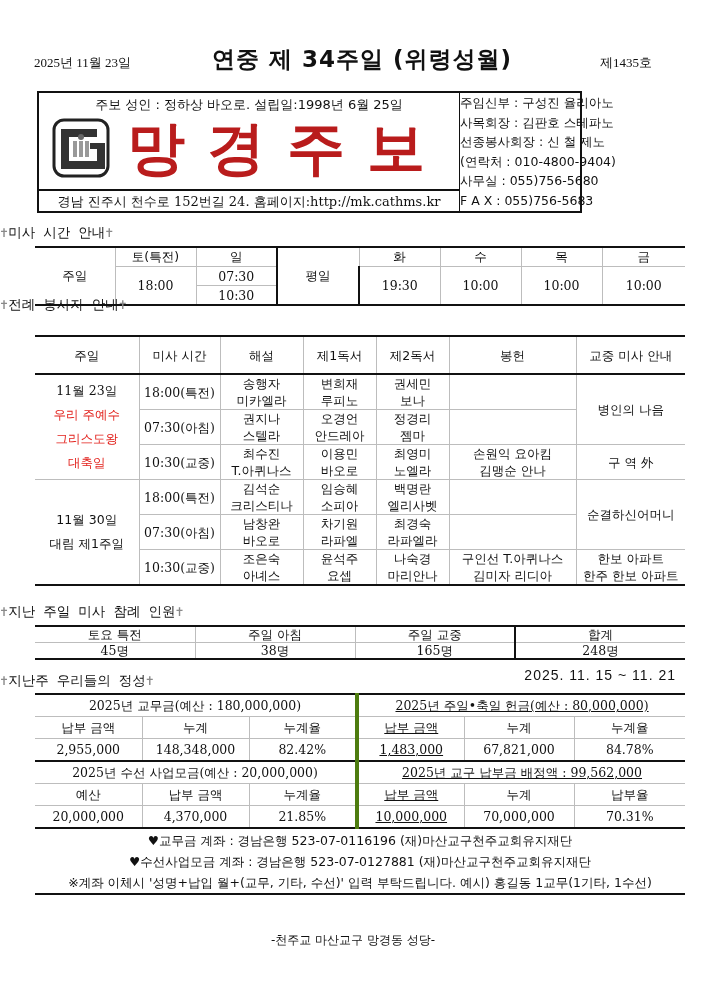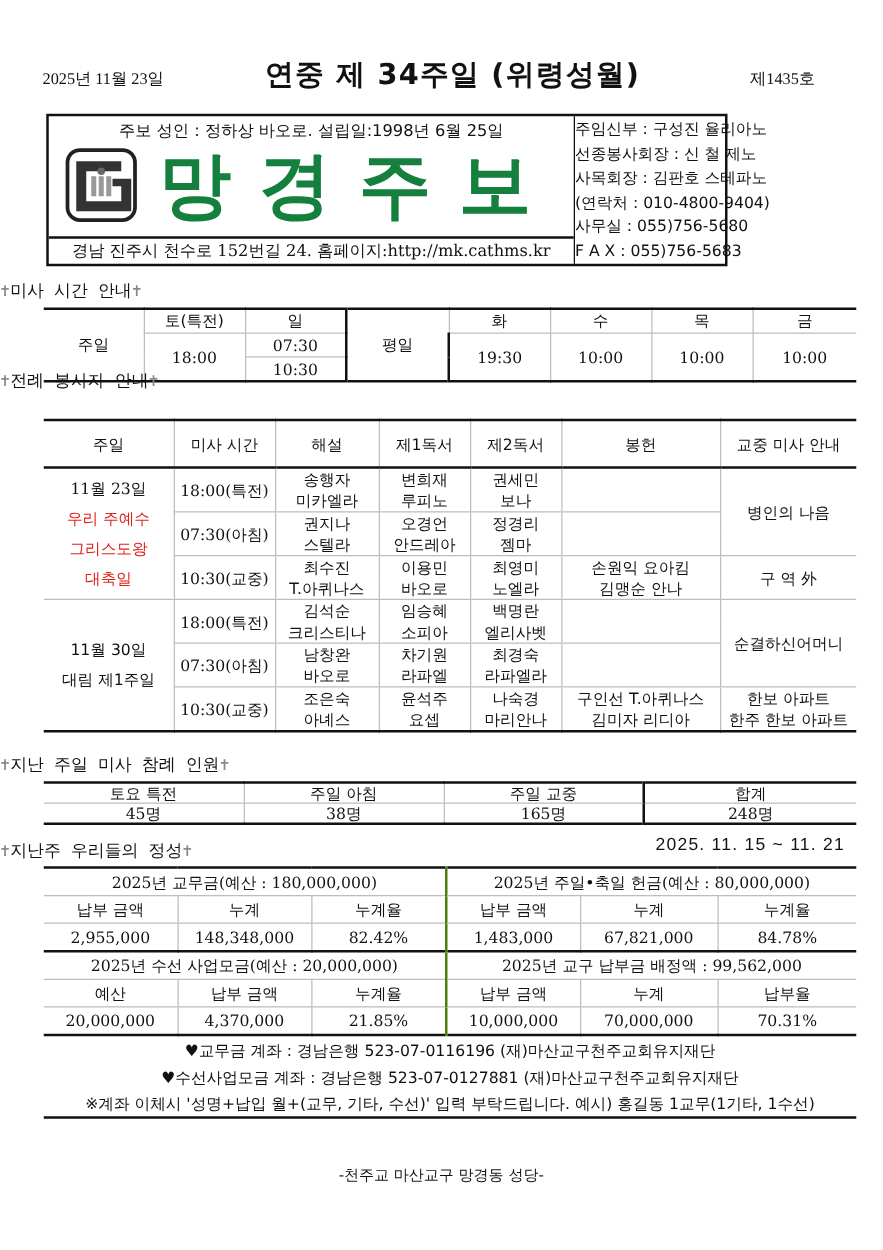--- a/index.html
+++ b/index.html
@@ -12,21 +12,21 @@
   
   .hdr-date { left:34px; top:54px; font-size:13px; font-family:"Liberation Serif", serif; }
   .hdr-title { left:212px; top:44px; font-size:23px; font-weight:bold; font-family:"DejaVu Sans", sans-serif; letter-spacing:1px; }
   .hdr-issue { left:600px; top:54px; font-size:13px; font-family:"Liberation Serif", serif; }
 
   
   .mast { left:37px; top:91px; width:545px; height:122px; border:2px solid #111; box-sizing:border-box; }
   .mast-left { position:absolute; left:0; top:0; width:420px; height:118px; border-right:1px solid #111; }
   .mast-sub { position:absolute; left:0; top:3px; width:420px; text-align:center; font-size:13px; font-family:"DejaVu Sans", sans-serif; }
   .mast-logo { position:absolute; left:12px; top:24px; width:60px; height:62px; }
-  .mast-name { position:absolute; left:88px; top:17px; font-size:58px; font-weight:900; font-family:"DejaVu Sans", sans-serif; letter-spacing:22px; color:#15803d; }
+  .mast-name { position:absolute; left:88px; top:17px; font-size:58px; font-weight:900; font-family:"DejaVu Sans", sans-serif; letter-spacing:22px; color:#b91c1c; }
   .mast-addr { position:absolute; left:0; top:96px; width:420px; height:22px; border-top:2px solid #111; font-size:13px; text-align:center; line-height:21px; font-family:"DejaVu Serif", serif; }
   .mast-right { position:absolute; left:421px; top:0; width:218px; height:118px; }
   .mast-right div { height:19.5px; line-height:19.5px; text-align:left; font-size:12.5px; font-family:"DejaVu Sans", sans-serif; }
 
   
   .sec-title { position:absolute; left:0; width:624px; text-align:left; font-size:13.5px; font-family:Liberation Mono, monospace; }
   .cross { color:#8a8a8a; }
 
   table { border-collapse:collapse; position:absolute; table-layout:fixed; }
   td { border:1px solid #bdbdbd; text-align:center; padding:0; font-size:12.5px; font-family:"DejaVu Serif", serif; }
@@ -54,21 +54,21 @@
   .t-att td { height:15px; line-height:15px; font-size:12.5px;margin-top:15px; }
   .t-att td:first-child { border-left:none; }
   .t-att td:last-child { border-right:none; }
 
   
   .fin-range { position:absolute; right:30px; top:667px; font-size:14px; letter-spacing:1px; font-family:Liberation Sans, sans-serif; }
   .t-fin { left:35px; top:693px; width:650px; border-top:2px solid #111; border-bottom:2px solid #111; }
   .t-fin td { height:21px; line-height:21px; font-size:12.5px; }
   .t-fin td.first { border-left:none; }
   .t-fin td.last { border-right:none; }
-  .t-fin td.mid { border-left:2px solid #4d7c0f; }
+  .t-fin td.mid { border-left:4px solid #4d7c0f;text-decoration:underline; }
   .t-fin tr.thick td { border-top:2px solid #111; }
 
   .accounts { position:absolute; left:35px; top:830px; width:650px; border-bottom:2px solid #111; }
   .accounts div { text-align:center; font-size:12.5px; height:21px; line-height:21px; font-family:"DejaVu Sans", sans-serif; }
   .footer { position:absolute; left:0; top:932px; width:706px; text-align:center; font-size:12px; font-family:"DejaVu Sans", sans-serif; }
 </style>
 </head>
 <body>
 
 <div class="abs hdr-date">2025년  11월  23일</div>
@@ -85,22 +85,22 @@
       <rect x="22" y="24" width="4" height="16" fill="#999"></rect>
       <rect x="28" y="24" width="4" height="16" fill="#999"></rect>
       <rect x="34" y="24" width="4" height="16" fill="#999"></rect>
       <circle cx="30" cy="20" r="3" fill="#666"></circle>
     </svg>
     <div class="mast-name">망경주보</div>
     <div class="mast-addr">경남 진주시 천수로 152번길 24. 홈페이지:http://mk.cathms.kr</div>
   </div>
   <div class="mast-right">
     <div>주임신부 : 구성진 율리아노</div>
+    <div>사목회장 : 김판호 스테파노</div>
     <div>선종봉사회장 : 신 철 제노</div>
-    <div>사목회장 : 김판호 스테파노</div>
     <div>(연락처 : 010-4800-9404)</div>
     <div>사무실 : 055)756-5680</div>
     <div>F A X : 055)756-5683</div>
   </div>
 </div>
 
 <div class="sec-title" style="top:224px;">
   <span class="cross">✝</span><span>미사 시간 안내</span><span class="cross">✝</span>
 </div>
 <table class="t-mass">

